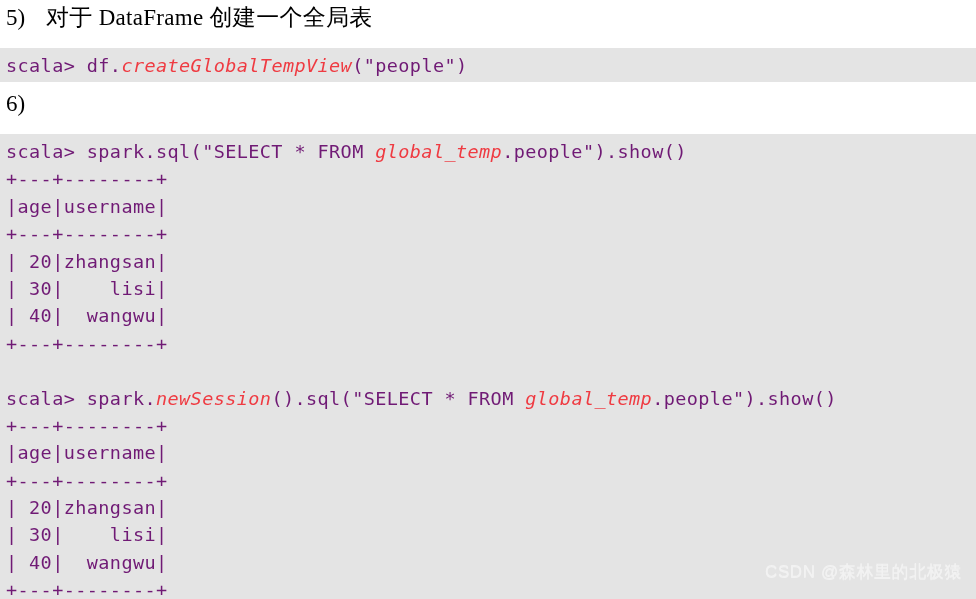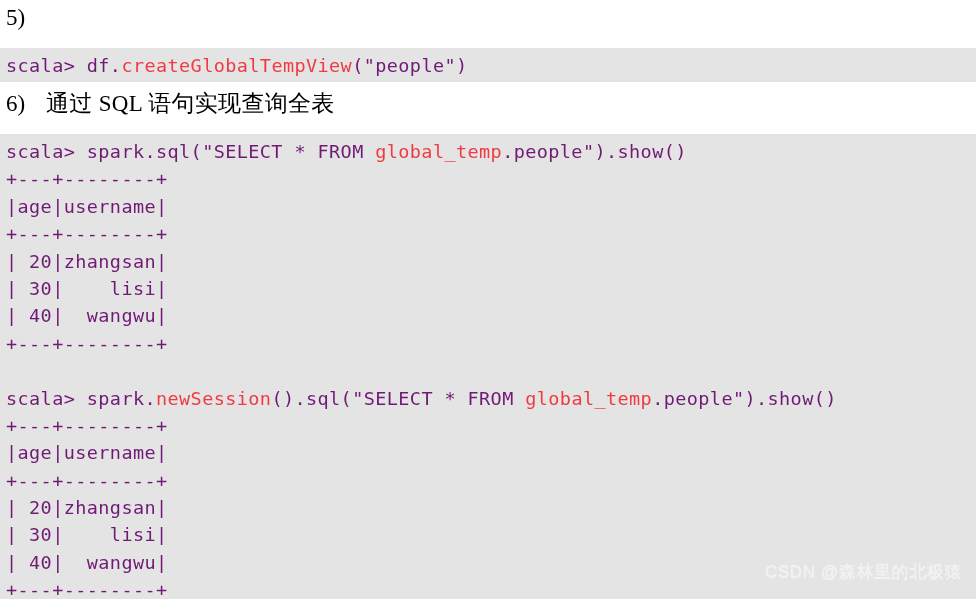--- a/index.html
+++ b/index.html
@@ -74,20 +74,21 @@
     white-space: pre;
     padding-left: 6px;
     letter-spacing: 0.4px;
   }
   .code-line.blank {
     
   }
 
   .tok-red {
     color: #ef3b42;
+    font-style: italic;
   }
   .tok-plain {
     color: #701a75;
   }
 
   
   #watermark {
     position: absolute;
     right: 14px;
     bottom: 16px;
@@ -100,29 +101,29 @@
     white-space: nowrap;
   }
 </style>
 </head>
 <body>
 
 <div class="page">
 
   <div class="heading" id="heading-5">
     <span class="heading-num">5)</span>
+    <span class="heading-text">对于 DataFrame 创建一个全局表</span>
   </div>
 
   <div class="code-block" id="code-block-1">
       <div class="code-line"><span class="tok-plain">scala&gt; df.</span><span class="tok-red">createGlobalTempView</span><span class="tok-plain">("people")</span></div>
     </div>
 
   <div class="heading" id="heading-6">
     <span class="heading-num">6)</span>
-    <span class="heading-text">通过 SQL 语句实现查询全表</span>
   </div>
 
   <div class="code-block" id="code-block-2">
       <div class="code-line"><span class="tok-plain">scala&gt; spark.sql("SELECT * FROM </span><span class="tok-red">global_temp</span><span class="tok-plain">.people").show()</span></div>
       <div class="code-line"><span class="tok-plain">+---+--------+</span></div>
       <div class="code-line"><span class="tok-plain">|age|username|</span></div>
       <div class="code-line"><span class="tok-plain">+---+--------+</span></div>
       <div class="code-line"><span class="tok-plain">| 20|zhangsan|</span></div>
       <div class="code-line"><span class="tok-plain">| 30|    lisi|</span></div>
       <div class="code-line"><span class="tok-plain">| 40|  wangwu|</span></div>

